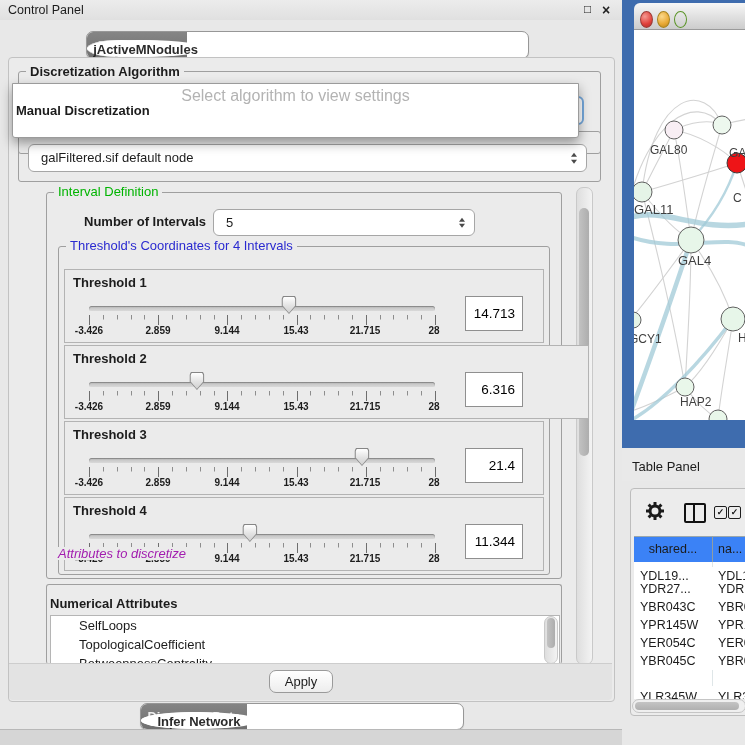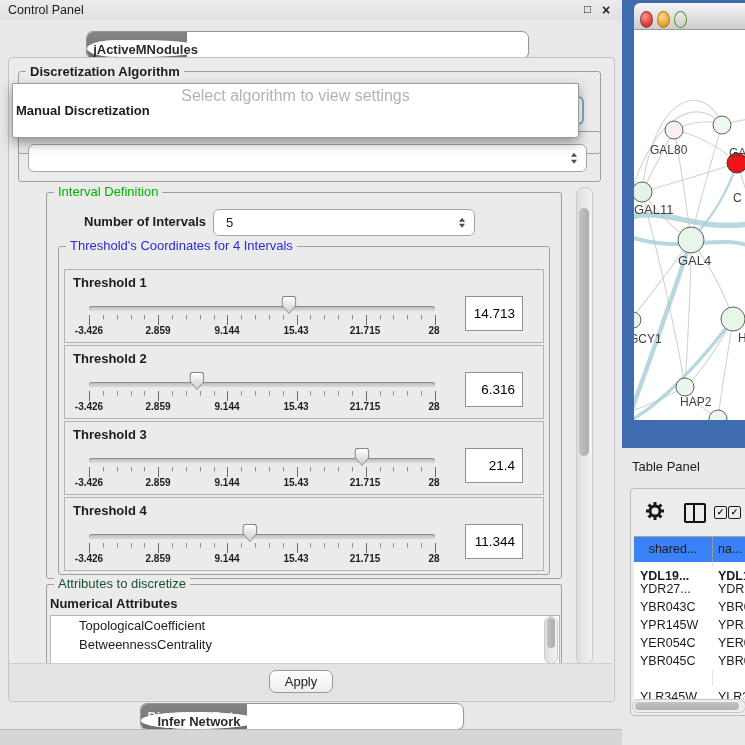--- a/index.html
+++ b/index.html
@@ -120,20 +120,21 @@
 
   <div class="abs mainpanel"></div>
 
   <div class="abs group" style="left:18px;top:71px;width:581px;height:81px;"></div>
   <span class="gtitle" style="left:26px;top:65px;font-weight:bold;">Discretization Algorithm</span>
   <div class="abs combo" style="left:28px;top:96px;width:552px;height:25px;border:2px solid #74a8dc;"></div>
 
   <div class="abs group" style="left:18px;top:131px;width:581px;height:49px;"></div>
   <span class="gtitle" style="left:26px;top:124px;">Table Data</span>
   <div class="abs combo" style="left:28px;top:144px;width:557px;height:26px;">
+    <span class="cval">galFiltered.sif default node</span>
     <span class="spin">
         <i class="up"></i>
         <i class="dn"></i>
       </span>
   </div>
 
   <div class="abs popup">
     <div class="ph">Select algorithm to view settings</div>
     <div class="it1">Manual Discretization</div>
   </div>
@@ -168,21 +169,21 @@
       </div>
     <span class="tickl" style="left:24px;">-3.426</span>
     <span class="tickl" style="left:93px;">2.859</span>
     <span class="tickl" style="left:162px;">9.144</span>
     <span class="tickl" style="left:231px;">15.43</span>
     <span class="tickl" style="left:300px;">21.715</span>
     <span class="tickl" style="left:369px;">28</span>
     <input class="valbox" value="14.713" style="">
   </div>
 
-  <div class="abs tbox" style="top:345px;">
+  <div class="abs tbox" style="top:345px;padding-left:45px;">
     <span class="tlab">Threshold 2</span>
     <div class="track"></div>
     <div class="ticks"></div>
     <div class="sliderzone">
         <span class="thumbO" style="left: 31.2%;">
           <span class="thumbI"></span>
         </span>
       </div>
     <span class="tickl" style="left:24px;">-3.426</span>
     <span class="tickl" style="left:93px;">2.859</span>
@@ -223,23 +224,24 @@
     <span class="tickl" style="left:24px;">-3.426</span>
     <span class="tickl" style="left:93px;">2.859</span>
     <span class="tickl" style="left:162px;">9.144</span>
     <span class="tickl" style="left:231px;">15.43</span>
     <span class="tickl" style="left:300px;">21.715</span>
     <span class="tickl" style="left:369px;">28</span>
     <input class="valbox" value="11.344" style="">
   </div>
 
   <div class="abs group" style="left:46px;top:584px;width:514px;height:79px;border-bottom:none;"></div>
-  <span class="gtitle" style="left:54px;top:577px;color:#14532d;">Attributes to discretize</span>
+  <span class="gtitle" style="left:54px;top:547px;color:#a21caf;font-style:italic;">Attributes to discretize</span>
   <span class="abs" style="left:50px;top:596px;font-weight:bold;">Numerical Attributes</span>
   <div class="abs attrlist" style="left:50px;top:615px;width:508px;height:48px;overflow:hidden;">
+    <div class="li">SelfLoops</div>
     <div class="li">TopologicalCoefficient</div>
     <div class="li">BetweennessCentrality</div>
   </div>
   <div class="abs vtrack" style="left:544px;top:616px;width:12px;height:46px;">
     <div class="vthumb" style="left:2px;top:1px;width:8px;height:30px;"></div>
   </div>
 
   <div class="abs" style="left:9px;top:663px;width:603px;height:36px;background:#e3e3e3;border-top:1px solid #cdcdcd;border-radius:0 0 4px 4px;"></div>
   <div class="abs btn" style="left:269px;top:670px;width:62px;height:21px;line-height:21px;">Apply</div>
 
@@ -341,21 +343,21 @@
   <span class="cbx" style="left:728px;top:506px;">✓</span>
 
   <div class="abs thead" style="left:634px;top:536px;width:78px;height:25px;line-height:25px;text-align:center;border-right:1px solid #8f9da2;">
     <span>shared...</span>
   </div>
   <div class="abs thead" style="left:713px;top:536px;width:32px;height:25px;line-height:25px;padding-left:5px;">
     <span>na...</span>
   </div>
   <div class="abs" style="left:634px;top:562px;width:111px;height:137px;background:#fff;overflow:hidden;">
     <div class="coldiv" style="left:78px;top:0;height:137px;"></div>
-    <div class="trow" style="top:5px;font-weight:bold;">
+    <div class="trow" style="top:5px;">
         <span class="c1">YDL19...</span>
         <span class="c2" style="left:84px;">YDL1...</span>
       </div>
     <div class="trow" style="top:18px;">
         <span class="c1">YDR27...</span>
         <span class="c2" style="left:84px;">YDR2...</span>
       </div>
     <div class="trow" style="top:36px;">
         <span class="c1">YBR043C</span>
         <span class="c2" style="left:84px;">YBR0...</span>

